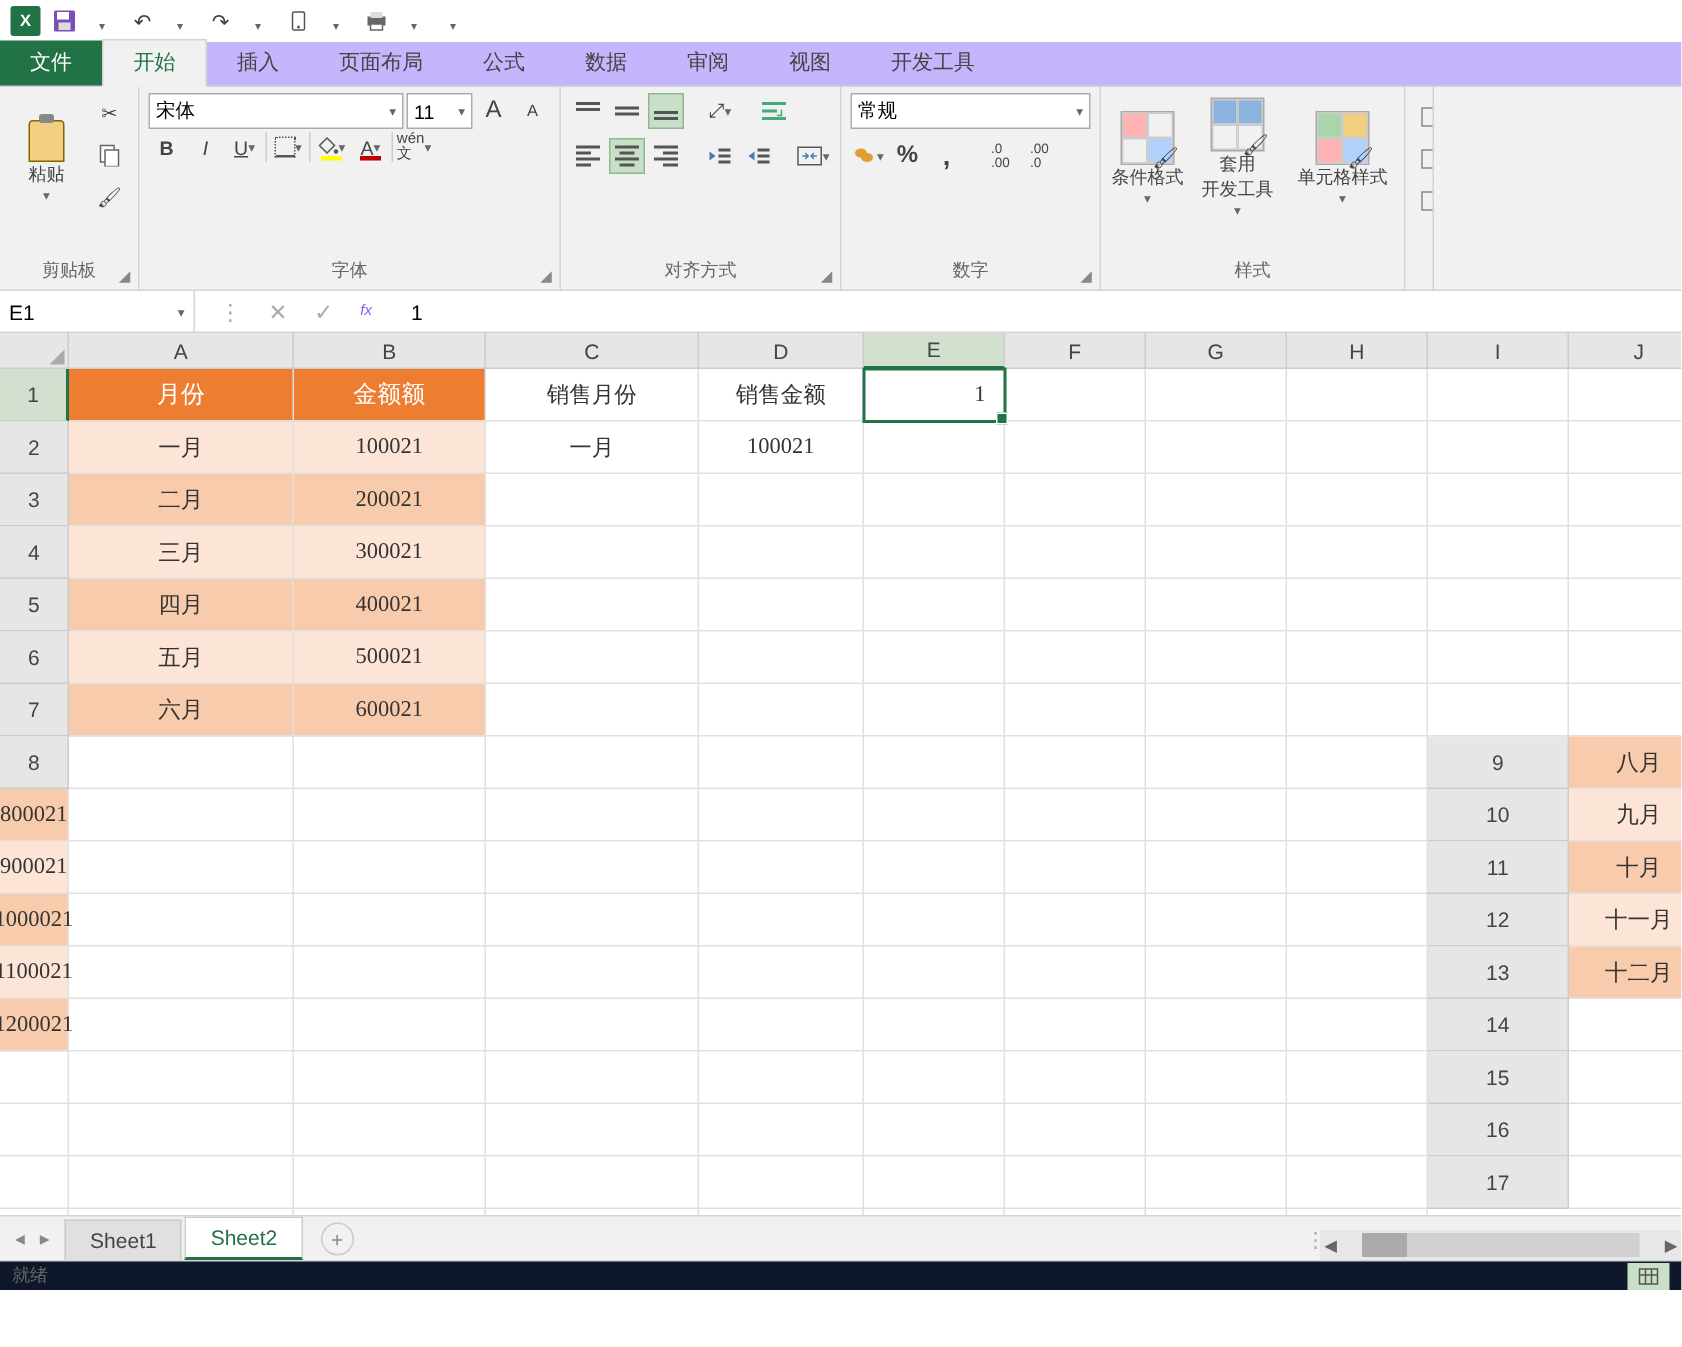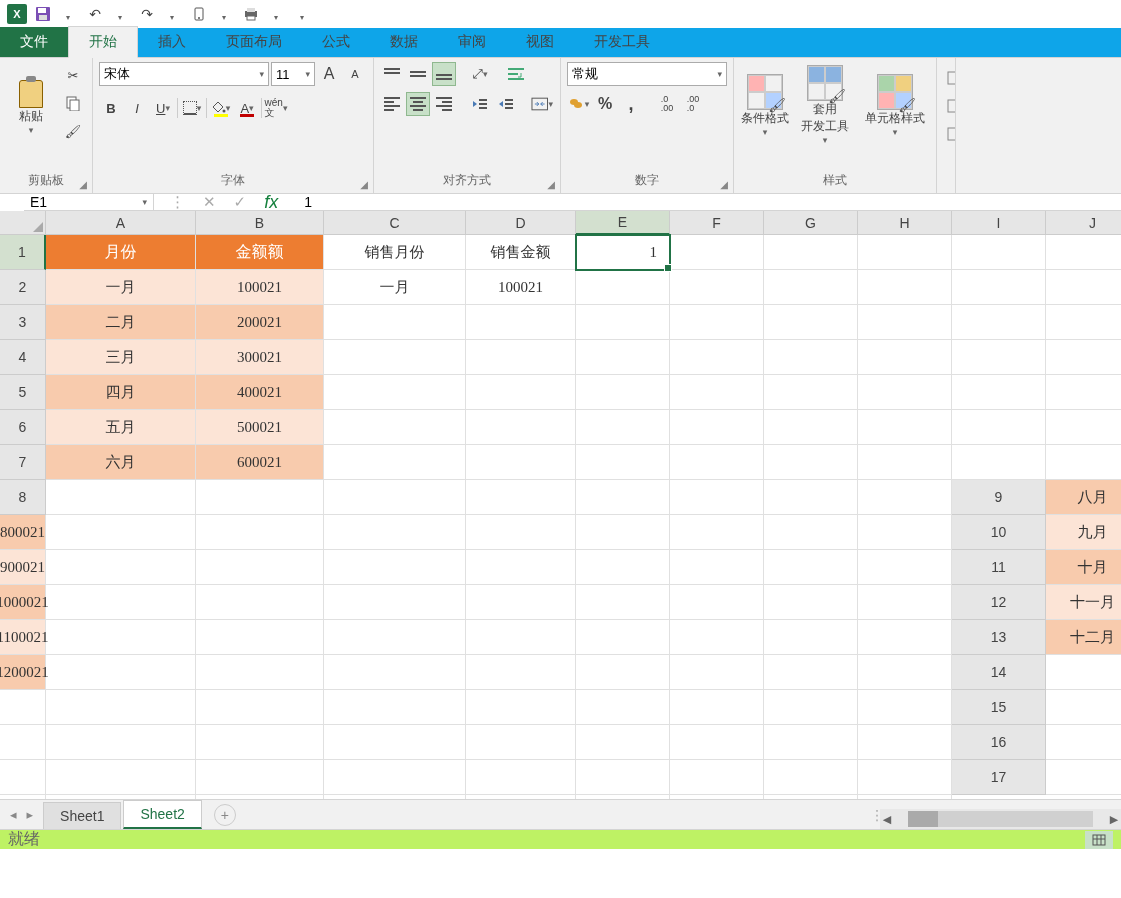--- a/index.html
+++ b/index.html
@@ -8,21 +8,21 @@
 
 .qat { height: 28px; background: #fff; display: flex; align-items: center; padding-left: 4px; }
 .qat-item { width: 26px; height: 22px; display: flex; align-items: center; justify-content: center; position: relative; }
 .excel-logo { width: 20px; height: 20px; background: #217346; color: #fff; font-size: 11px; font-weight: bold; display: flex; align-items: center; justify-content: center; border-radius: 2px; }
 .save-icon svg { width: 16px; height: 16px; }
 .undo-icon, .redo-icon { font-size: 14px; color: #444; }
 .dd-arrow { font-size: 8px; color: #666; margin-left: -2px; margin-top: 6px; }
 .title-area { flex: 1; text-align: center; color: #444; font-size: 14px; }
 
 
-.ribbon-tabs { height: 30px; display: flex; align-items: flex-end; background: #0ea5e9; border-bottom: 1px solid #d4d4d4; }
+.ribbon-tabs { height: 30px; display: flex; align-items: flex-end; background: #c4b5fd; border-bottom: 1px solid #d4d4d4; }
 .rtab { padding: 6px 20px; font-size: 14px; color: #444; cursor: pointer; }
 .rtab.file { background: #217346; color: #fff; }
 .rtab.active { background: #f1f1f1; border: 1px solid #d4d4d4; border-bottom: 1px solid #f1f1f1; margin-bottom: -1px; color: #217346; }
 
 
 .ribbon { height: 136px; background: #f1f1f1; border-bottom: 1px solid #d4d4d4; display: flex; }
 .rgroup { border-right: 1px solid #d4d4d4; padding: 4px 6px 2px 6px; display: flex; flex-direction: column; position: relative; }
 .rgroup-body { flex: 1; display: flex; align-items: flex-start; }
 .rgroup-label { font-size: 12px; color: #666; text-align: center; padding: 2px 0; position: relative; }
 .dlaunch { position: absolute; right: 2px; bottom: 2px; font-size: 10px; color: #888; width: 14px; height: 14px; border: 1px solid transparent; display: flex; align-items: center; justify-content: center; }
@@ -53,24 +53,24 @@
 .align-ico { width: 16px; height: 14px; display: flex; flex-direction: column; justify-content: space-between; }
 .align-ico span { height: 2px; background: #555; }
 .align-ico.left span:nth-child(1){width:100%} .align-ico.left span:nth-child(2){width:60%} .align-ico.left span:nth-child(3){width:100%} .align-ico.left span:nth-child(4){width:60%}
 .align-ico.center span{width:100%} .align-ico.center span:nth-child(2){width:60%;margin:0 auto} .align-ico.center span:nth-child(4){width:60%;margin:0 auto}
 .align-ico.right span{width:100%} .align-ico.right span:nth-child(2){width:60%;margin-left:auto} .align-ico.right span:nth-child(4){width:60%;margin-left:auto}
 .valign-ico { width: 16px; height: 14px; display: flex; flex-direction: column; }
 .valign-ico.top { justify-content: flex-start; } .valign-ico.mid { justify-content: center; } .valign-ico.bot { justify-content: flex-end; }
 .valign-ico span { height: 2px; background: #555; margin: 1px 0; width: 100%; }
 
 
-.fbar { height: 17px; border-bottom: 1px solid #d4d4d4; display: flex; align-items: stretch; background: #fff; margin-left: 24px; }
+.fbar { height: 28px; border-bottom: 1px solid #d4d4d4; display: flex; align-items: stretch; background: #fff; }
 .namebox { width: 130px; border-right: 1px solid #d4d4d4; display: flex; align-items: center; padding: 0 6px; justify-content: space-between; font-size: 14px; }
 .fbar-btns { display: flex; align-items: center; padding: 0 16px; gap: 18px; color: #aaa; font-size: 15px; }
-.fx { font-style: italic; font-size: 18px; color: #15803d; }
+.fx { font-style: italic; font-size: 10px; color: #8b5cf6; }
 .finput { flex: 1; display: flex; align-items: center; padding: 0 10px; font-size: 14px; }
 
 
 .grid-wrap { position: relative; height: 588px; overflow: hidden; background: #fff; }
 .grid { display: grid; grid-template-columns: 46px 150px 128px 142px 110px 94px repeat(5, 94px); }
 .corner { background: #e6e6e6; border-right: 1px solid #ccc; border-bottom: 1px solid #ccc; height: 24px; position: relative; }
 .corner::after { content: ''; position: absolute; right: 2px; bottom: 2px; width: 0; height: 0; border-left: 10px solid transparent; border-bottom: 10px solid #aaa; }
 .colh { background: #e6e6e6; border-right: 1px solid #ccc; border-bottom: 1px solid #ccc; height: 24px; display: flex; align-items: center; justify-content: center; font-size: 14px; color: #444; }
 .colh.selcol { background: #d3e0cf; border-bottom: 2px solid #217346; }
 .rowh { background: #e6e6e6; border-right: 1px solid #ccc; border-bottom: 1px solid #ccc; display: flex; align-items: center; justify-content: center; font-size: 14px; color: #444; height: 35px; }
@@ -90,21 +90,21 @@
 .sheet-tab { padding: 5px 16px; background: #e0e0e0; border: 1px solid #ccc; border-bottom: none; font-size: 14px; color: #444; margin-right: 2px; }
 .sheet-tab.active { background: #fff; border-bottom: 2px solid #217346; color: #217346; }
 .add-sheet { width: 22px; height: 22px; border: 1px solid #ccc; border-radius: 50%; display: flex; align-items: center; justify-content: center; margin-left: 10px; color: #888; font-size: 14px; }
 .hscroll { position: absolute; right: 0; bottom: 0; left: 880px; height: 20px; background: #e8e8e8; display: flex; align-items: center; }
 .hscroll .track { flex: 1; height: 16px; background: #d0d0d0; margin: 0 14px; position: relative; }
 .hscroll .track::before { content:''; position:absolute; left:0; top:0; bottom:0; width:30px; background:#aaa; }
 .hscroll .harrow { width: 14px; text-align: center; color: #666; font-size: 11px; }
 .dots { position: absolute; left: 870px; color: #aaa; font-size: 14px; }
 
 
-.statusbar { height: 20px; background: #bef264; border-top: 1px solid #d4d4d4; display: flex; align-items: center; padding: 0 8px; font-size: 16px; color: #666; justify-content: space-between; }
+.statusbar { height: 20px; background: #0f172a; border-top: 1px solid #d4d4d4; display: flex; align-items: center; padding: 0 8px; font-size: 12px; color: #666; justify-content: space-between; }
 .view-btns { display: flex; gap: 2px; }
 .view-btn { width: 28px; height: 18px; display: flex; align-items: center; justify-content: center; border: 1px solid transparent; }
 .view-btn.active { background: #c8e0c8; }
 
 
 .style-ico { width: 36px; height: 36px; display: flex; flex-wrap: wrap; border: 1px solid #aaa; }
 .style-ico span { width: 50%; height: 50%; border: 1px solid #ccc; }
 .brush-overlay { position: relative; }
 .brush-overlay::after { content: '🖌'; position: absolute; right: -4px; bottom: -4px; font-size: 14px; }
 
@@ -193,21 +193,21 @@
             </svg>
         </div>
         <div class="smbtn brush-ico">🖌</div>
       </div>
     </div>
     <div class="rgroup-label">剪贴板</div>
     <div class="dlaunch">◢</div>
   </div>
 
   <div class="rgroup">
-    <div class="rgroup-body col" style="gap:10px">
+    <div class="rgroup-body col" style="gap:0">
       <div class="row">
         <div class="font-select">
             <span>宋体</span>
             <span class="arrow-down">▾</span>
           </div>
         <div class="size-select">
             <span>11</span>
             <span class="arrow-down">▾</span>
           </div>
         <div class="smbtn" style="font-size:16px">A</div>

